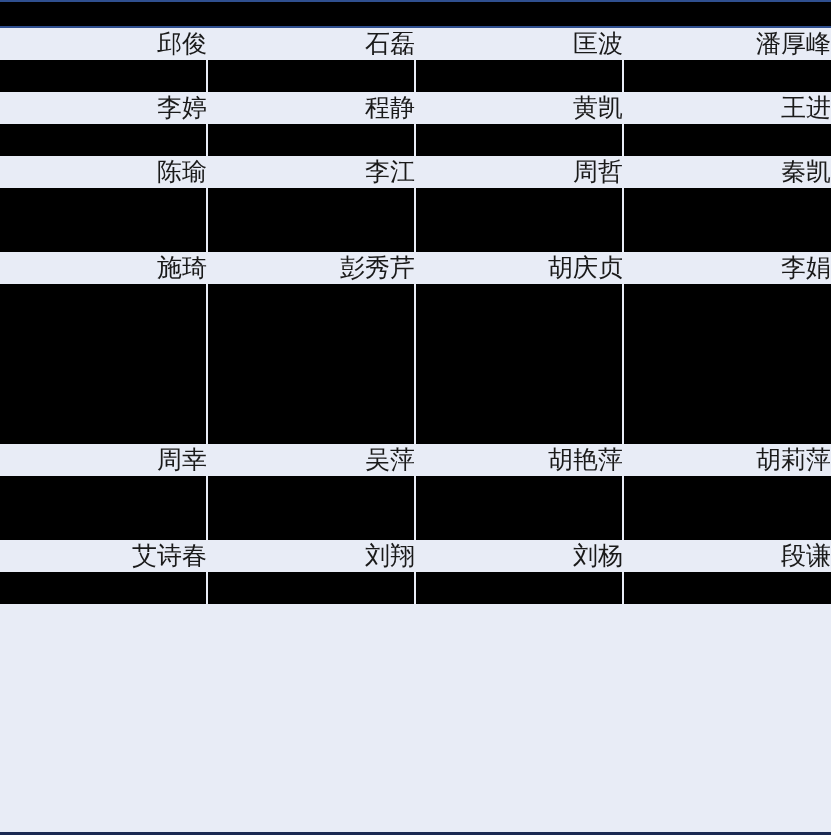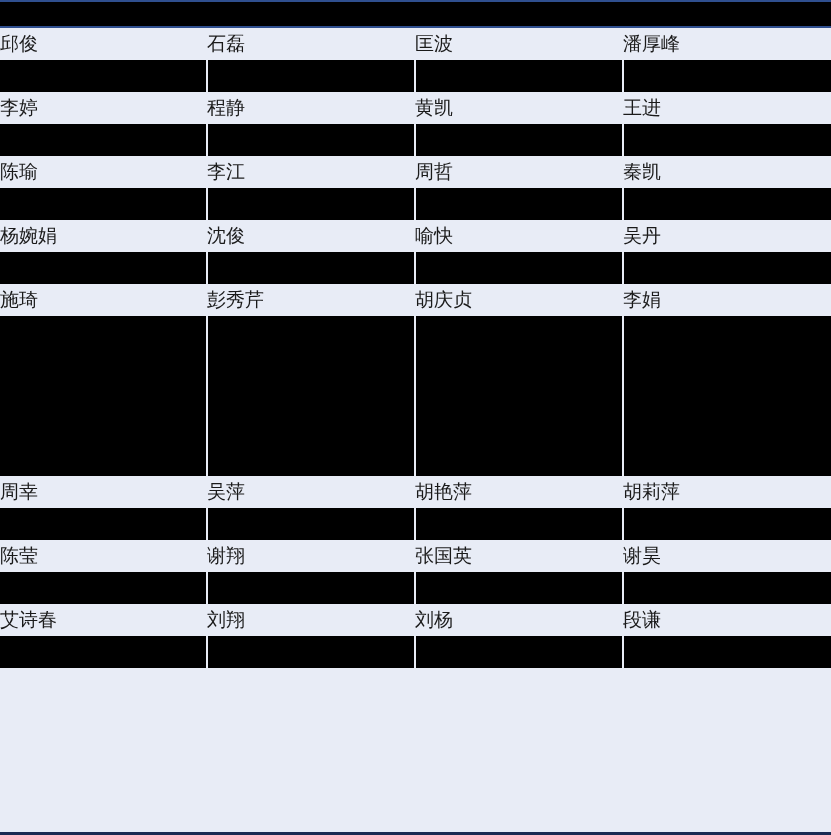--- a/index.html
+++ b/index.html
@@ -32,23 +32,23 @@
   .table-grid col.c1 { width: 208px; }
   .table-grid col.c2 { width: 208px; }
   .table-grid col.c3 { width: 208px; }
 
   tr.name-row {
     background: #e8ecf6;
     height: 32px;
   }
 
   tr.name-row td {
-    text-align: left;
+    text-align: right;
     vertical-align: middle;
-    font-size: 19px;
+    font-size: 25px;
     color: #1a1a1a;
     line-height: 32px;
     height: 32px;
     padding: 0;
     font-weight: 400;
   }
 
   tr.redacted-row {
     background: #000000;
     height: 32px;
@@ -150,26 +150,20 @@
           <td>李江</td>
           <td>周哲</td>
           <td>秦凯</td>
         </tr>
         <tr class="redacted-row">
           <td></td>
           <td></td>
           <td></td>
           <td></td>
         </tr>
-        <tr class="name-row">
-          <td>杨婉娟</td>
-          <td>沈俊</td>
-          <td>喻快</td>
-          <td>吴丹</td>
-        </tr>
         <tr class="redacted-row">
           <td></td>
           <td></td>
           <td></td>
           <td></td>
         </tr>
         <tr class="name-row">
           <td>施琦</td>
           <td>彭秀芹</td>
           <td>胡庆贞</td>
@@ -210,26 +204,20 @@
           <td>吴萍</td>
           <td>胡艳萍</td>
           <td>胡莉萍</td>
         </tr>
         <tr class="redacted-row">
           <td></td>
           <td></td>
           <td></td>
           <td></td>
         </tr>
-        <tr class="name-row">
-          <td>陈莹</td>
-          <td>谢翔</td>
-          <td>张国英</td>
-          <td>谢昊</td>
-        </tr>
         <tr class="redacted-row">
           <td></td>
           <td></td>
           <td></td>
           <td></td>
         </tr>
         <tr class="name-row">
           <td>艾诗春</td>
           <td>刘翔</td>
           <td>刘杨</td>

